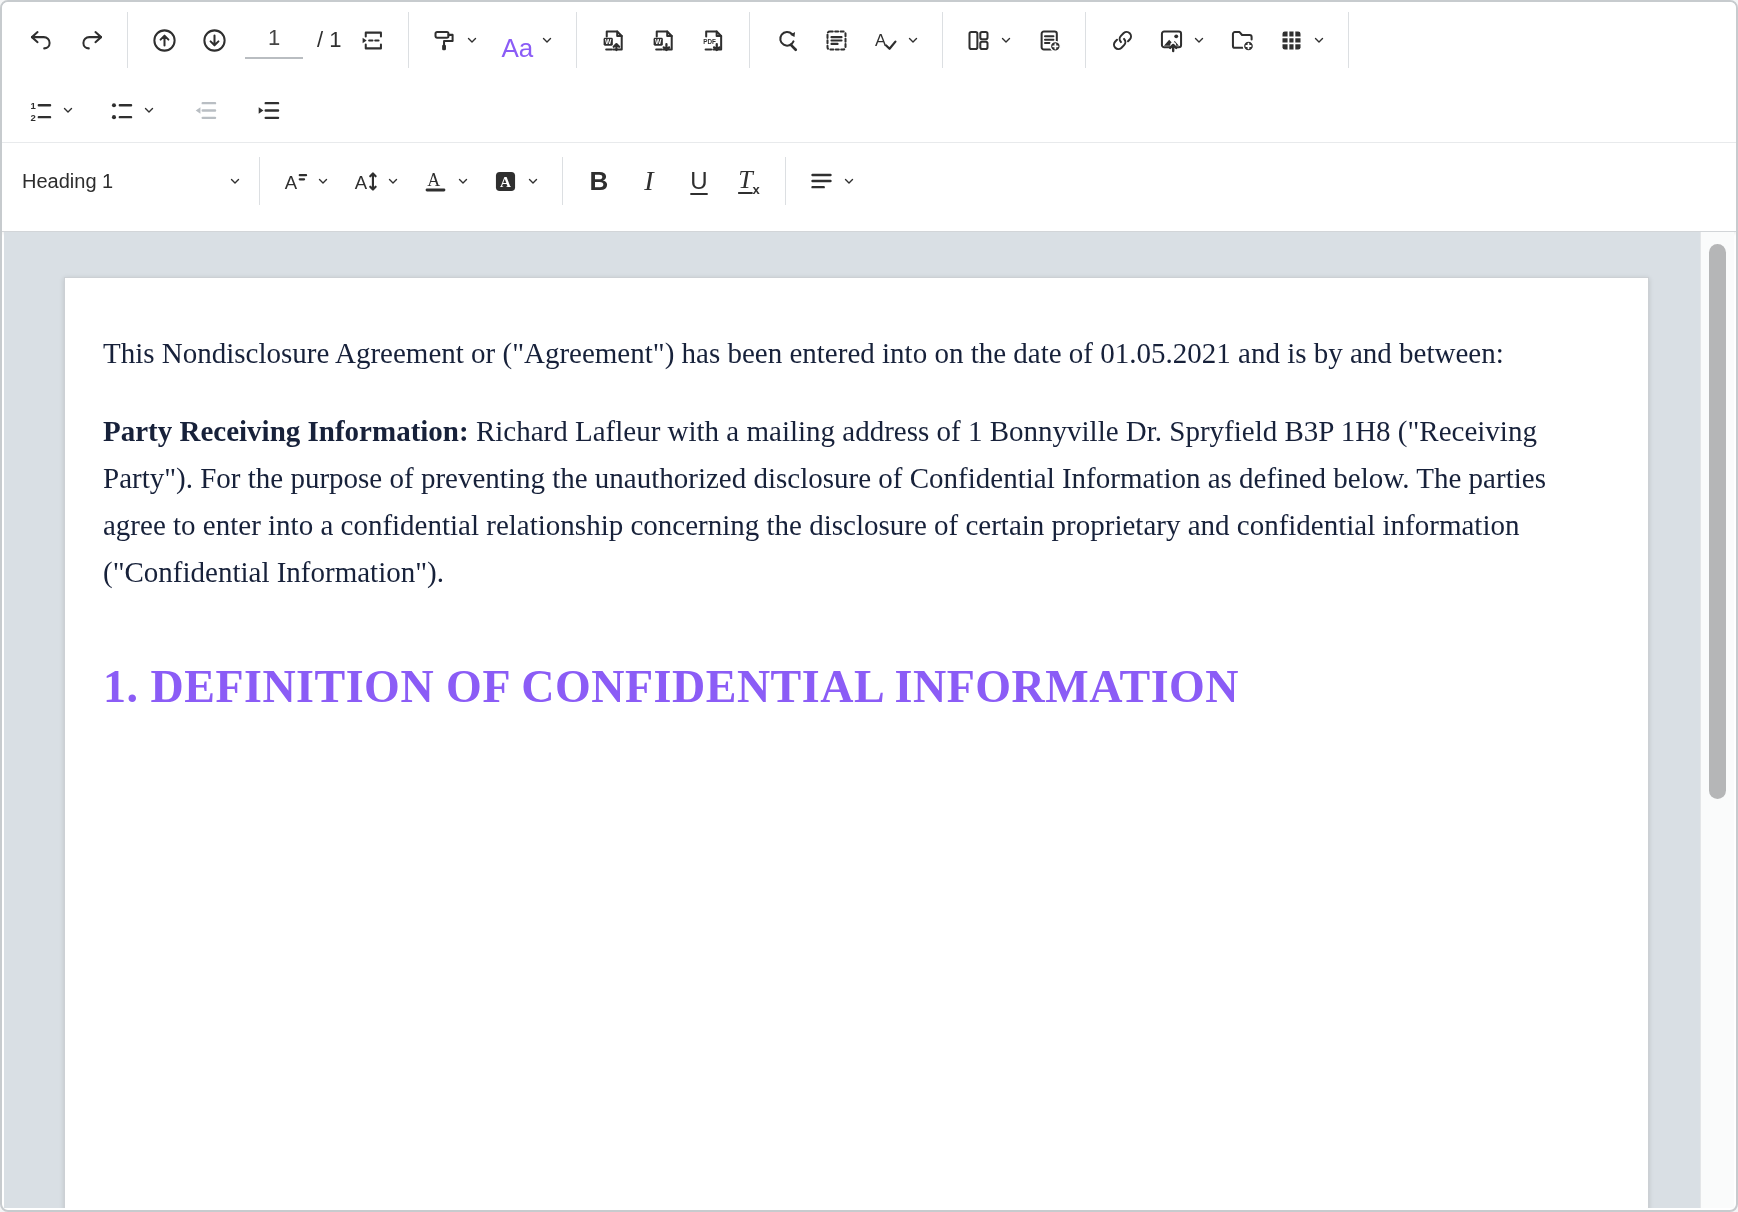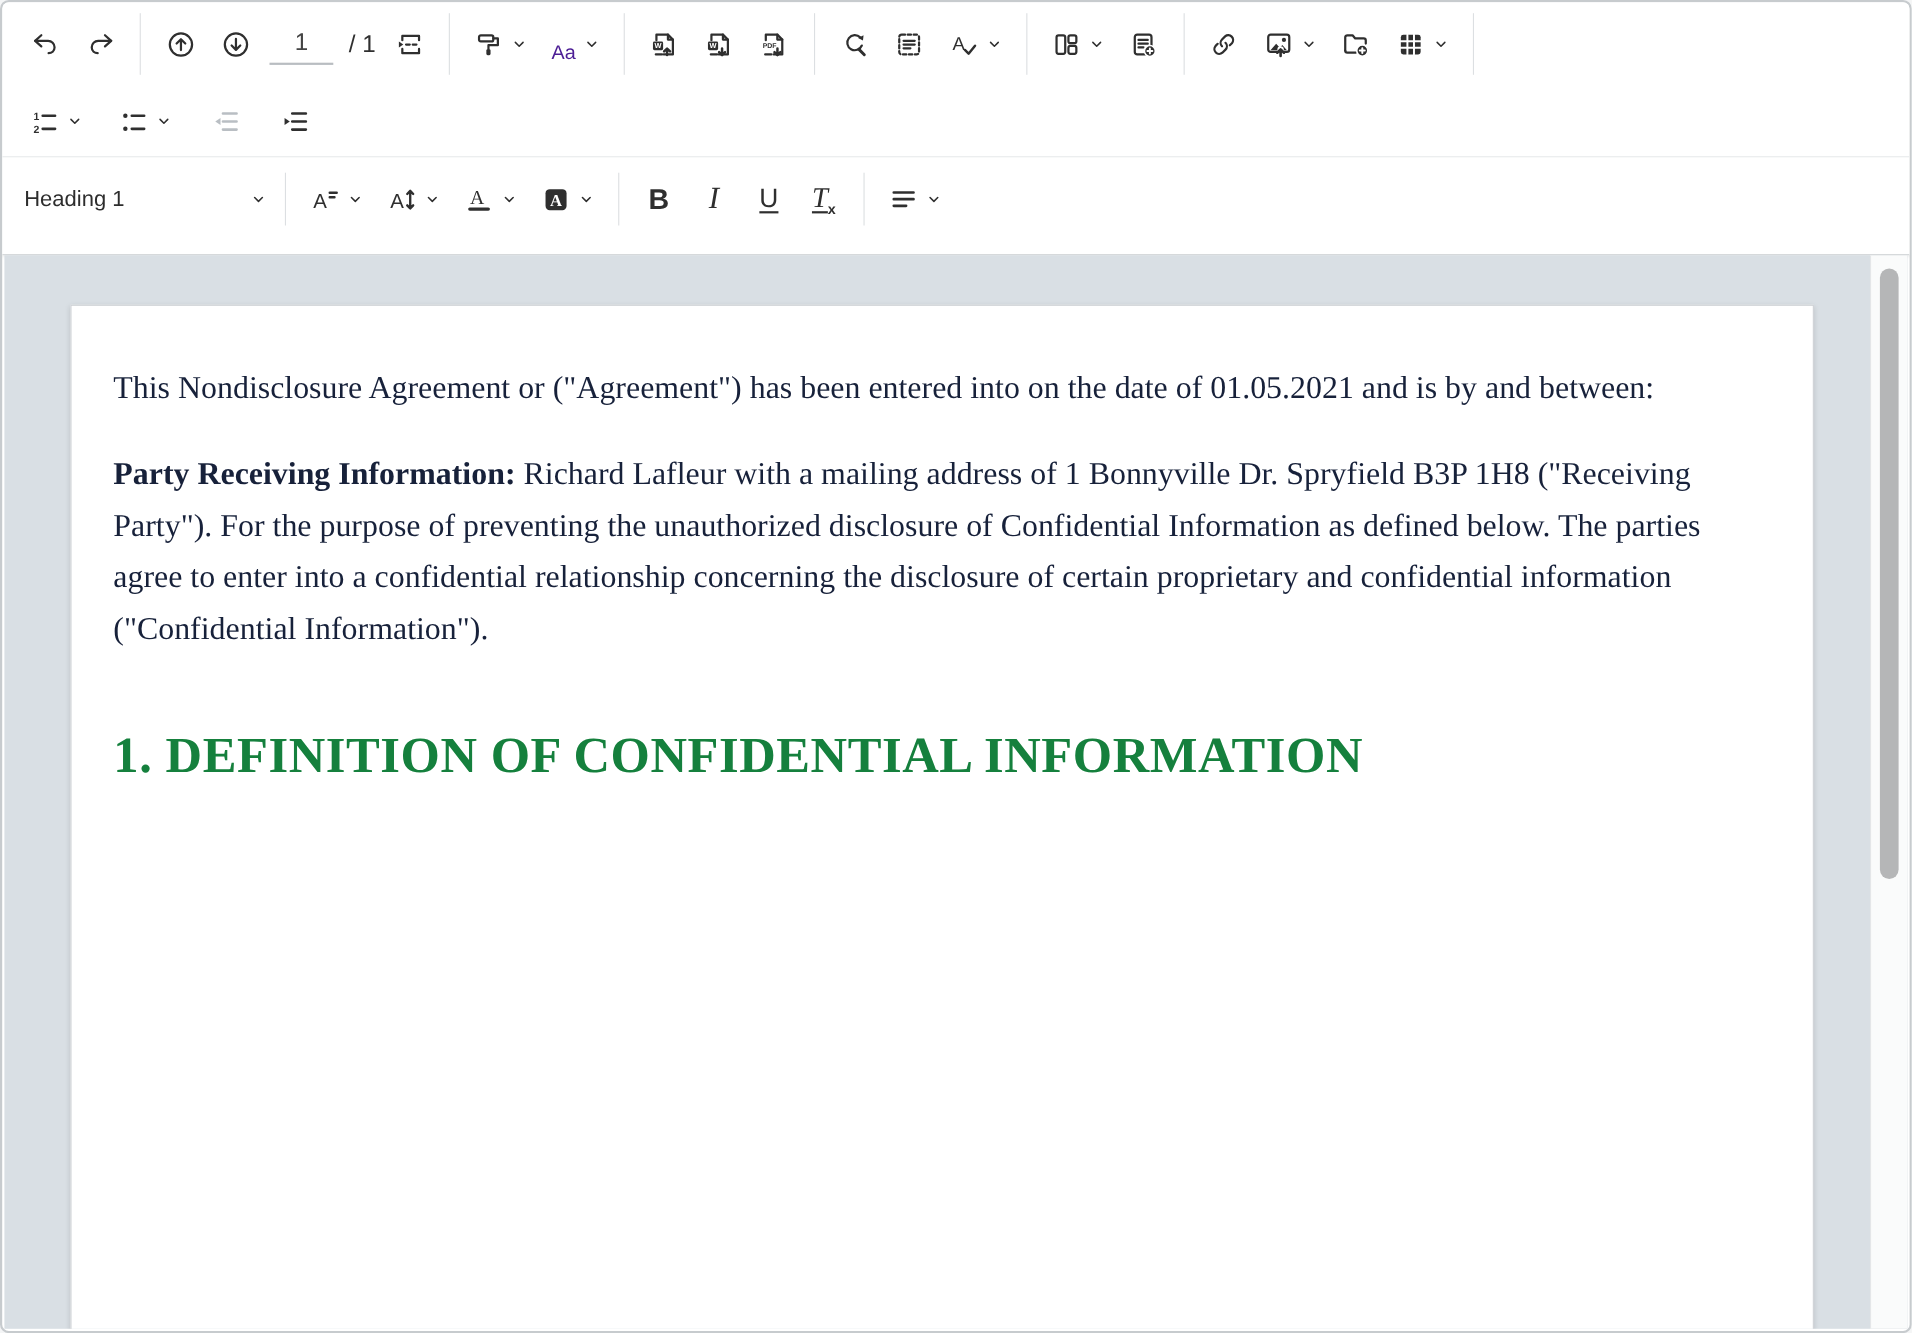--- a/index.html
+++ b/index.html
@@ -24,21 +24,21 @@
   .ic { width:27px; height:27px; stroke:#2f2f2f; stroke-width:1.8; fill:none;
         stroke-linecap:round; stroke-linejoin:round; display:block; }
   .btn.disabled .ic { stroke:#b9bec3; }
   .btn.disabled .fillpart { fill:#b9bec3 !important; }
   .chev { width:14px; height:14px; stroke:#2f2f2f; stroke-width:2.4; fill:none;
           stroke-linecap:round; stroke-linejoin:round; flex:0 0 auto; }
   .pagenum { display:flex; align-items:center; margin:0 6px; }
   .pagenum .numbox { width:58px; text-align:center; font-size:22px; color:#444;
                      border-bottom:2px solid #b9bdc1; padding:4px 0 6px; margin-right:14px; }
   .pagenum .total { font-size:22px; color:#2f2f2f; white-space:pre; }
-  .caselabel { font-size:18px; color:#4c1d95;margin-top:16px; }
+  .caselabel { font-size:26px; color:#8b5cf6;margin-top:16px; }
   .styleselect { display:flex; align-items:center; justify-content:space-between;
                  width:232px; height:54px; padding:0 6px; cursor:pointer; }
   .styleselect .stylelabel { font-size:20px; color:#2d2d2d; }
   .glyphbtn { font-size:25px; color:#2f2f2f; }
   .g-bold { font-weight:bold; font-size:26px; }
   .g-italic { font-family:"Liberation Serif", serif; font-style:italic; font-size:28px; }
   .g-under { font-size:24px; text-decoration:underline; text-underline-offset:4px; }
   .g-clear { font-family:"Liberation Serif", serif; font-style:italic; font-size:26px;
              text-decoration:underline; text-underline-offset:4px; }
   .g-clear sub { font-style:normal; font-family:"Liberation Sans", sans-serif;
@@ -50,21 +50,21 @@
                  background:#fafbfb; border-left:1px solid #e4e6e8; }
   #scrollthumb { position:absolute; top:12px; left:8px; width:17px; height:555px;
                  border-radius:9px; background:#b5b6b7; cursor:pointer; }
   #page { position:absolute; left:60px; top:45px; width:1585px; height:1400px;
           background:#fff; border:1px solid #ccd0d4; box-shadow:0 1px 5px rgba(0,0,0,.13);
           padding:52px 38px; font-family:"Liberation Serif", serif; color:#17213a; }
   .doc-title { text-align:center; font-size:45px; font-weight:bold; color:#13203c;
                margin-bottom:108px; }
   .doc-p { font-size:29px; line-height:47px; margin-bottom:31px; }
   .doc-p b { font-weight:bold; }
-  .doc-h2 { font-size:46px; font-weight:bold; color:#15803d; margin-top:64px;
+  .doc-h2 { font-size:46px; font-weight:bold; color:#8b5cf6; margin-top:64px;
             letter-spacing:.5px; }
 </style>
 </head>
 <body>
 
 <div id="window">
 
   <div id="toolbar">
 
     <div class="trow" id="trow1">

